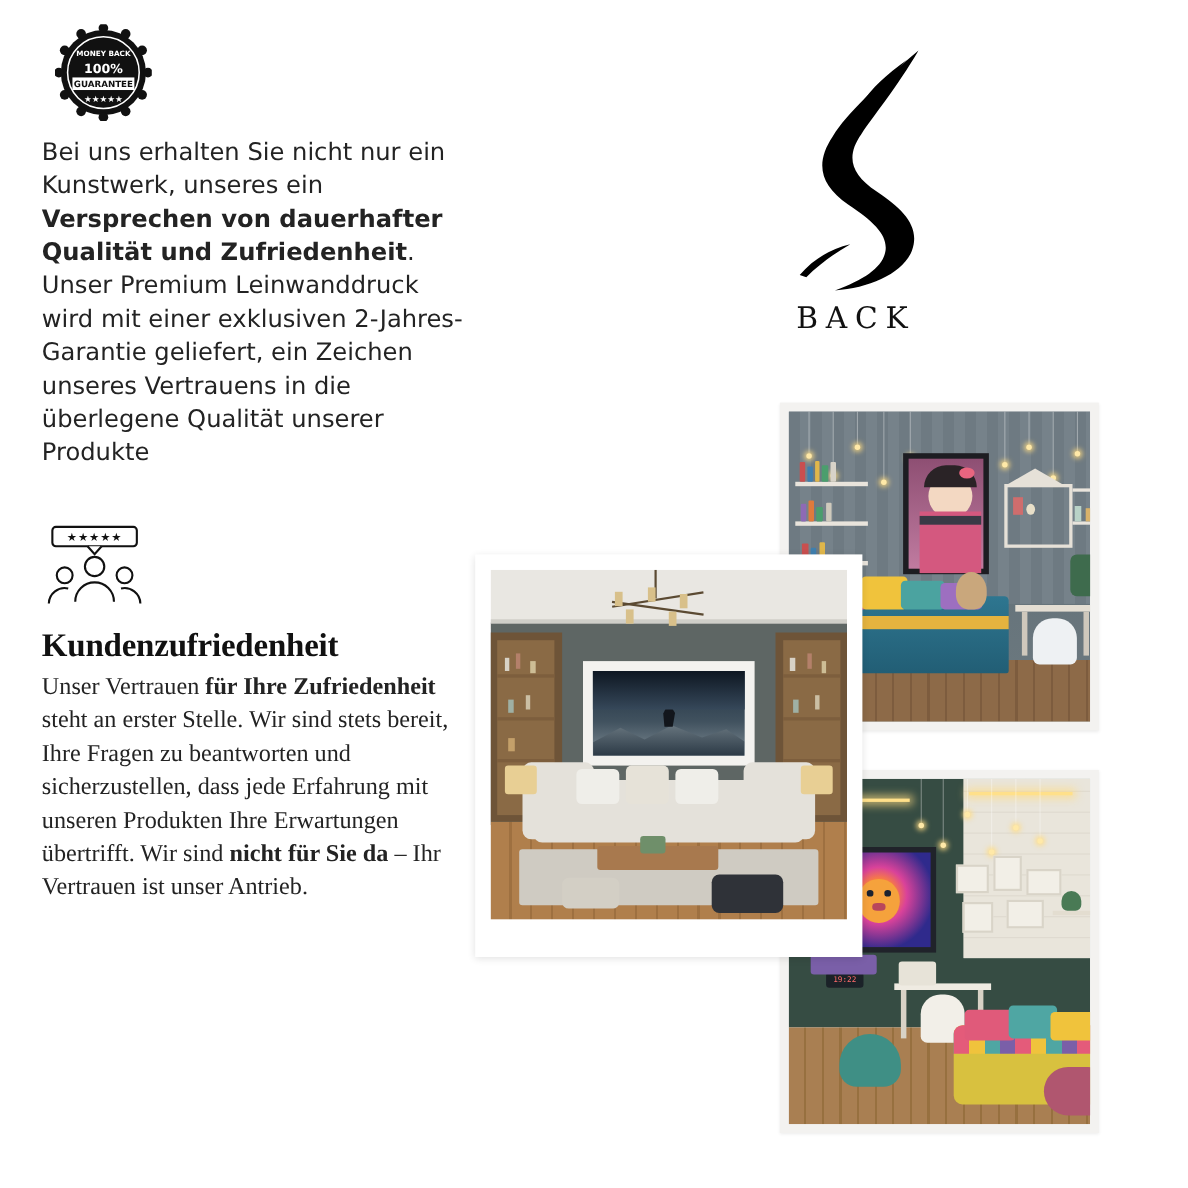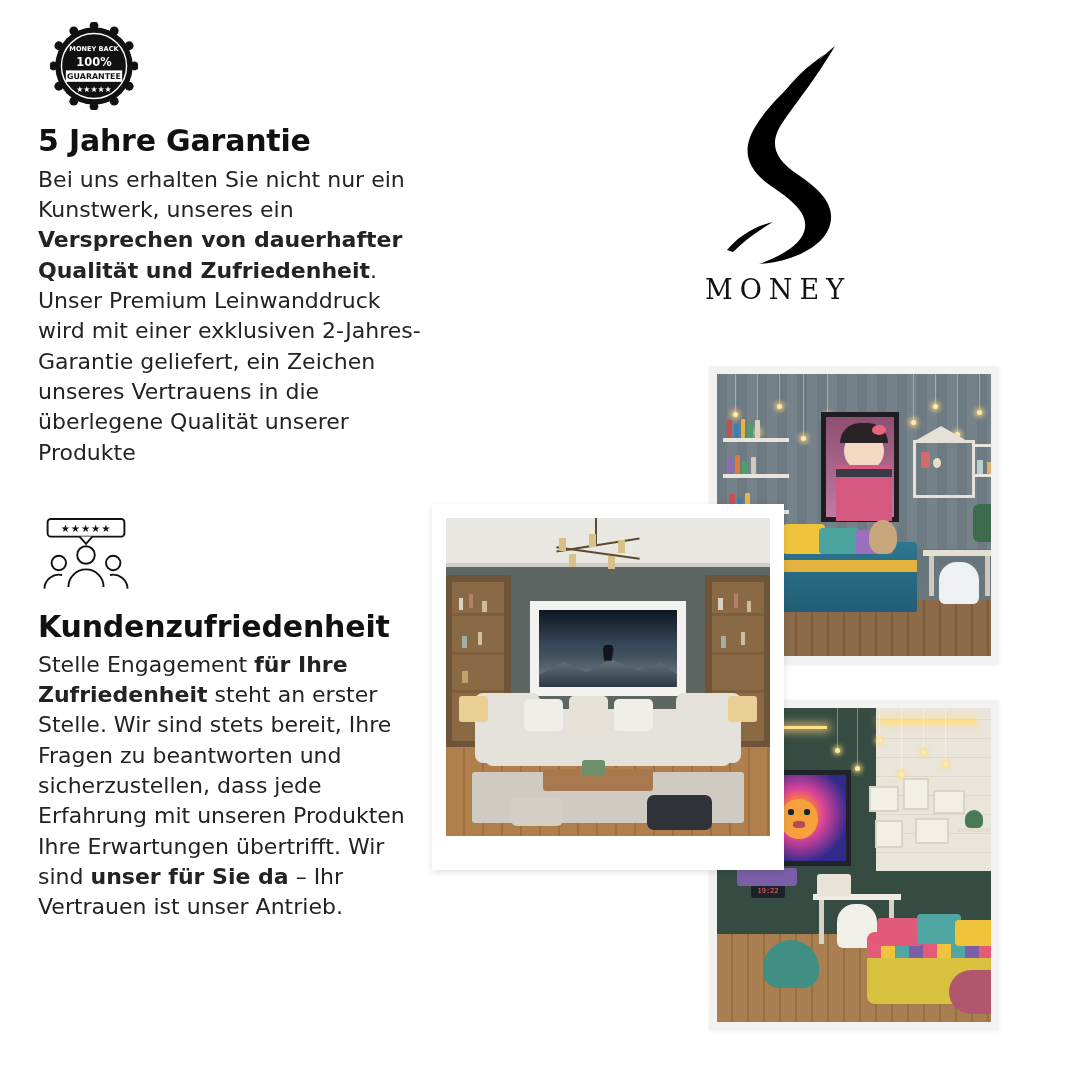--- a/index.html
+++ b/index.html
@@ -55,20 +55,21 @@
   .body-text b { font-weight: bold; }
 
   .people-icon {
     width: 96px;
     height: 78px;
     margin: 48px 0 10px 0;
   }
 
   .section2 {
     margin-top: 16px;
+    font-family: Liberation Serif, serif;
   }
   .section2 .section-title {
     font-size: 30px;
     margin-bottom: 5px;
   }
 
   
   .logo-wrap {
     position: absolute;
     left: 660px;
@@ -190,55 +191,54 @@
           <circle cx="50" cy="50" r="37" fill="none" stroke="#fff" stroke-width="1.6"></circle>
           <text x="50" y="33" font-family="DejaVu Sans, sans-serif" font-size="7.5" fill="#fff" text-anchor="middle" font-weight="bold">MONEY BACK</text>
           <text x="50" y="50" font-family="DejaVu Sans, sans-serif" font-size="13" fill="#fff" text-anchor="middle" font-weight="bold">100%</text>
           <rect x="18" y="55" width="64" height="13" fill="#fff"></rect>
           <text x="50" y="65" font-family="DejaVu Sans, sans-serif" font-size="9" fill="#111" text-anchor="middle" font-weight="bold">GUARANTEE</text>
           <text x="50" y="80" font-family="DejaVu Sans, sans-serif" font-size="9" fill="#fff" text-anchor="middle">★★★★★</text>
         </g>
       </svg>
     </div>
 
-    <h2 class="section-title">5 Jahre Garantie</h2>
     <p class="body-text"><span>Bei uns erhalten Sie nicht nur ein Kunstwerk, unseres ein </span><b>Versprechen von dauerhafter Qualität und Zufriedenheit</b><span>. Unser Premium Leinwanddruck wird mit einer exklusiven 2-Jahres-Garantie geliefert, ein Zeichen unseres Vertrauens in die überlegene Qualität unserer Produkte</span></p>
 
     <div class="people-icon">
       <svg viewBox="0 0 120 96" width="96" height="78" aria-hidden="true">
         <g fill="none" stroke="#111" stroke-width="2.4">
           <rect x="12" y="3" width="96" height="22" rx="4"></rect>
           <path d="M52 25 L60 34 L68 25" fill="#fff"></path>
           <circle cx="60" cy="48" r="11"></circle>
           <path d="M38 88 a22 22 0 0 1 44 0"></path>
           <circle cx="26" cy="58" r="9"></circle>
           <path d="M8 90 a18 18 0 0 1 22 -17"></path>
           <circle cx="94" cy="58" r="9"></circle>
           <path d="M112 90 a18 18 0 0 0 -22 -17"></path>
         </g>
         <text x="60" y="19" font-family="DejaVu Sans, sans-serif" font-size="13" fill="#111" text-anchor="middle" letter-spacing="1">★★★★★</text>
       </svg>
     </div>
 
     <div class="section2">
       <h2 class="section-title">Kundenzufriedenheit</h2>
-      <p class="body-text"><span>Stelle Engagement </span><b>für Ihre Zufriedenheit</b><span> steht an erster Stelle. Wir sind stets bereit, Ihre Fragen zu beantworten und sicherzustellen, dass jede Erfahrung mit unseren Produkten Ihre Erwartungen übertrifft. Wir sind </span><b>unser für Sie da</b><span> – Ihr Vertrauen ist unser Antrieb.</span></p>
+      <p class="body-text"><span>Unser Vertrauen </span><b>für Ihre Zufriedenheit</b><span> steht an erster Stelle. Wir sind stets bereit, Ihre Fragen zu beantworten und sicherzustellen, dass jede Erfahrung mit unseren Produkten Ihre Erwartungen übertrifft. Wir sind </span><b>nicht für Sie da</b><span> – Ihr Vertrauen ist unser Antrieb.</span></p>
     </div>
   </div>
 
   <div class="logo-wrap">
     <svg class="logo-mark" viewBox="0 0 200 232" aria-hidden="true">
       <path fill="#000" d="M160 6 C120 40 96 62 82 84 C66 108 70 128 96 146
         C120 162 132 174 130 188 C128 202 112 214 84 224
         C116 222 146 208 154 188 C162 166 146 150 122 134
         C98 118 94 102 108 82 C120 64 140 40 160 6 Z"></path>
       <path fill="#000" d="M150 14 C130 28 118 40 108 54 C118 44 134 30 150 14 Z"></path>
       <path fill="#000" d="M58 212 C70 200 84 190 98 182 C80 186 64 196 52 210 Z"></path>
     </svg>
-    <div class="logo-word">MONEY</div>
+    <div class="logo-word">BACK</div>
   </div>
 
   <div class="photo" id="photo-anime">
     <div class="inner">
       <div class="sc anime-bg"></div>
       <div class="sc anime-wallp"></div>
       <div class="sc anime-floor"></div>
 
       <div class="sc" style="left:0;top:0;width:100%;height:90px;">
         <div class="wire" style="left:18px;top:0;height:38px;"></div>

